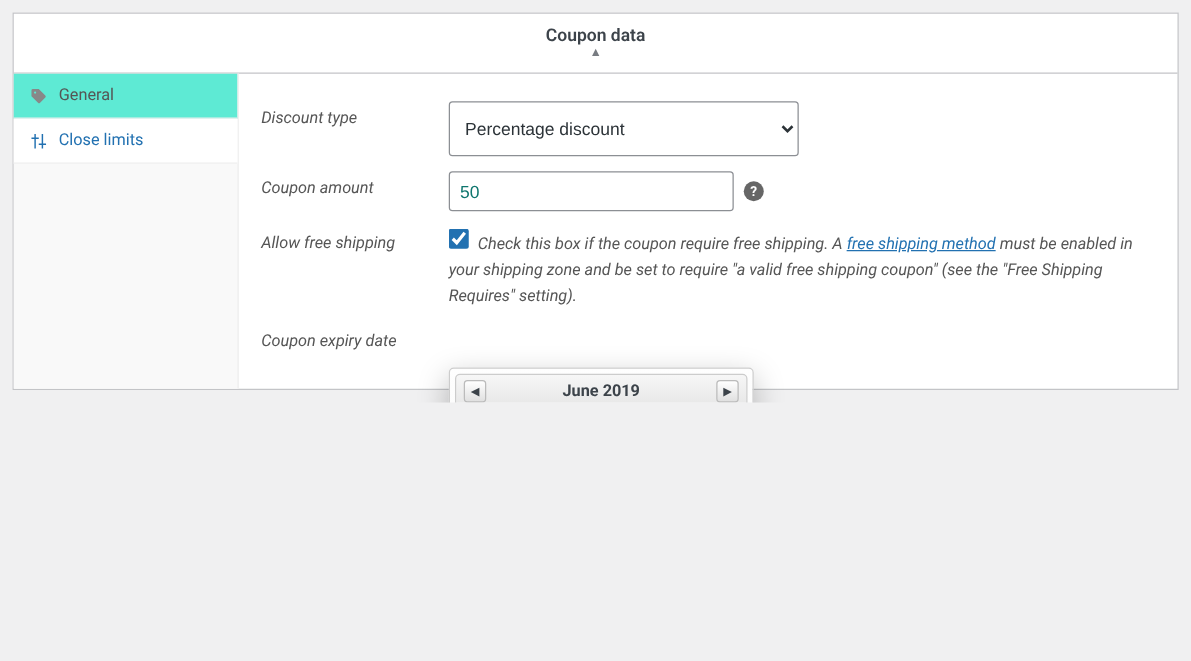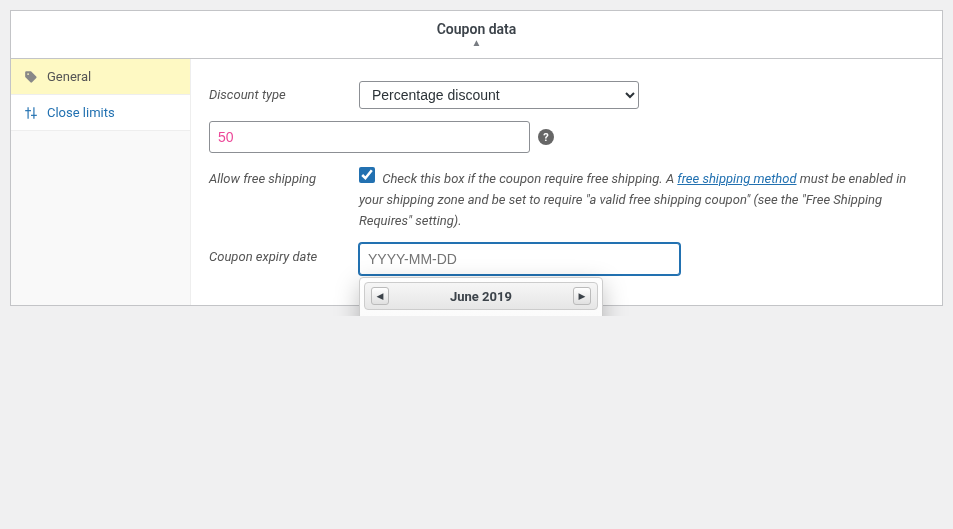--- a/index.html
+++ b/index.html
@@ -48,21 +48,21 @@
     border-bottom: 1px solid #eee;
     display: flex;
     align-items: center;
     gap: 8px;
     cursor: pointer;
     color: #2271b1;
     background: #fff;
     position: relative;
   }
   .tab.active {
-    background: #fef9c3;
+    background: #5eead4;
     color: #555;
   }
   .tab.active::after {
     content: "";
     position: absolute;
     right: -1px;
     top: 0;
     bottom: 0;
     border-right: 1px solid #eee;
   }
@@ -87,37 +87,37 @@
     font-style: italic;
   }
   .form-control {
     flex: 1;
     display: flex;
     align-items: center;
     gap: 8px;
   }
   select.wc-select {
     width: 280px;
-    height: 28px;
+    height: 44px;
     padding: 4px 8px;
     border: 1px solid #8c8f94;
     border-radius: 3px;
     background: #fff;
     font-size: 14px;
     color: #2c3338;
   }
   input.wc-input {
-    width: 321px;
+    width: 228px;
     height: 32px;
     padding: 4px 8px;
     border: 1px solid #8c8f94;
     border-radius: 3px;
     background: #fff;
     font-size: 14px;
-    color: #ec4899;
+    color: #0f766e;
   }
   input.wc-input.focused {
     border-color: #2271b1;
     box-shadow: 0 0 0 1px #2271b1;
     outline: none;
   }
   .help-circle {
     width: 16px; height: 16px; border-radius: 50%;
     background: #666; color: #fff; font-size: 11px; font-weight: bold;
     display: inline-flex; align-items: center; justify-content: center;
@@ -249,40 +249,40 @@
       <div class="form-row">
         <div class="form-label">Discount type</div>
         <div class="form-control">
           <select class="wc-select">
             <option>Percentage discount</option>
           </select>
         </div>
       </div>
 
       <div class="form-row">
+        <div class="form-label">Coupon amount</div>
         <div class="form-control">
           <input class="wc-input" type="text" value="50" style="">
           <span class="help-circle">?</span>
         </div>
       </div>
 
       <div class="form-row">
         <div class="form-label">Allow free shipping</div>
         <div class="form-control">
           <div class="desc">
             <input type="checkbox" class="wc-check" checked="" style="">
             <span>Check this box if the coupon require free shipping. A </span><a href="#">free shipping method</a><span> must be enabled in your shipping zone and be set to require "a valid free shipping coupon" (see the "Free Shipping Requires" setting).</span>
           </div>
         </div>
       </div>
 
       <div class="form-row" style="position:relative;">
         <div class="form-label">Coupon expiry date</div>
         <div class="form-control" style="position:relative;">
-          <input class="wc-input focused" type="text" placeholder="YYYY-MM-DD" style="">
 
           <div class="datepicker" id="datepicker" style="top:34px; left:0;">
             <div class="dp-header">
               <span class="nav">◀</span>
               <span class="dp-title">June 2019</span>
               <span class="nav">▶</span>
             </div>
             <table class="dp-cal">
               <thead>
                   <tr id="dp-weekdays">

